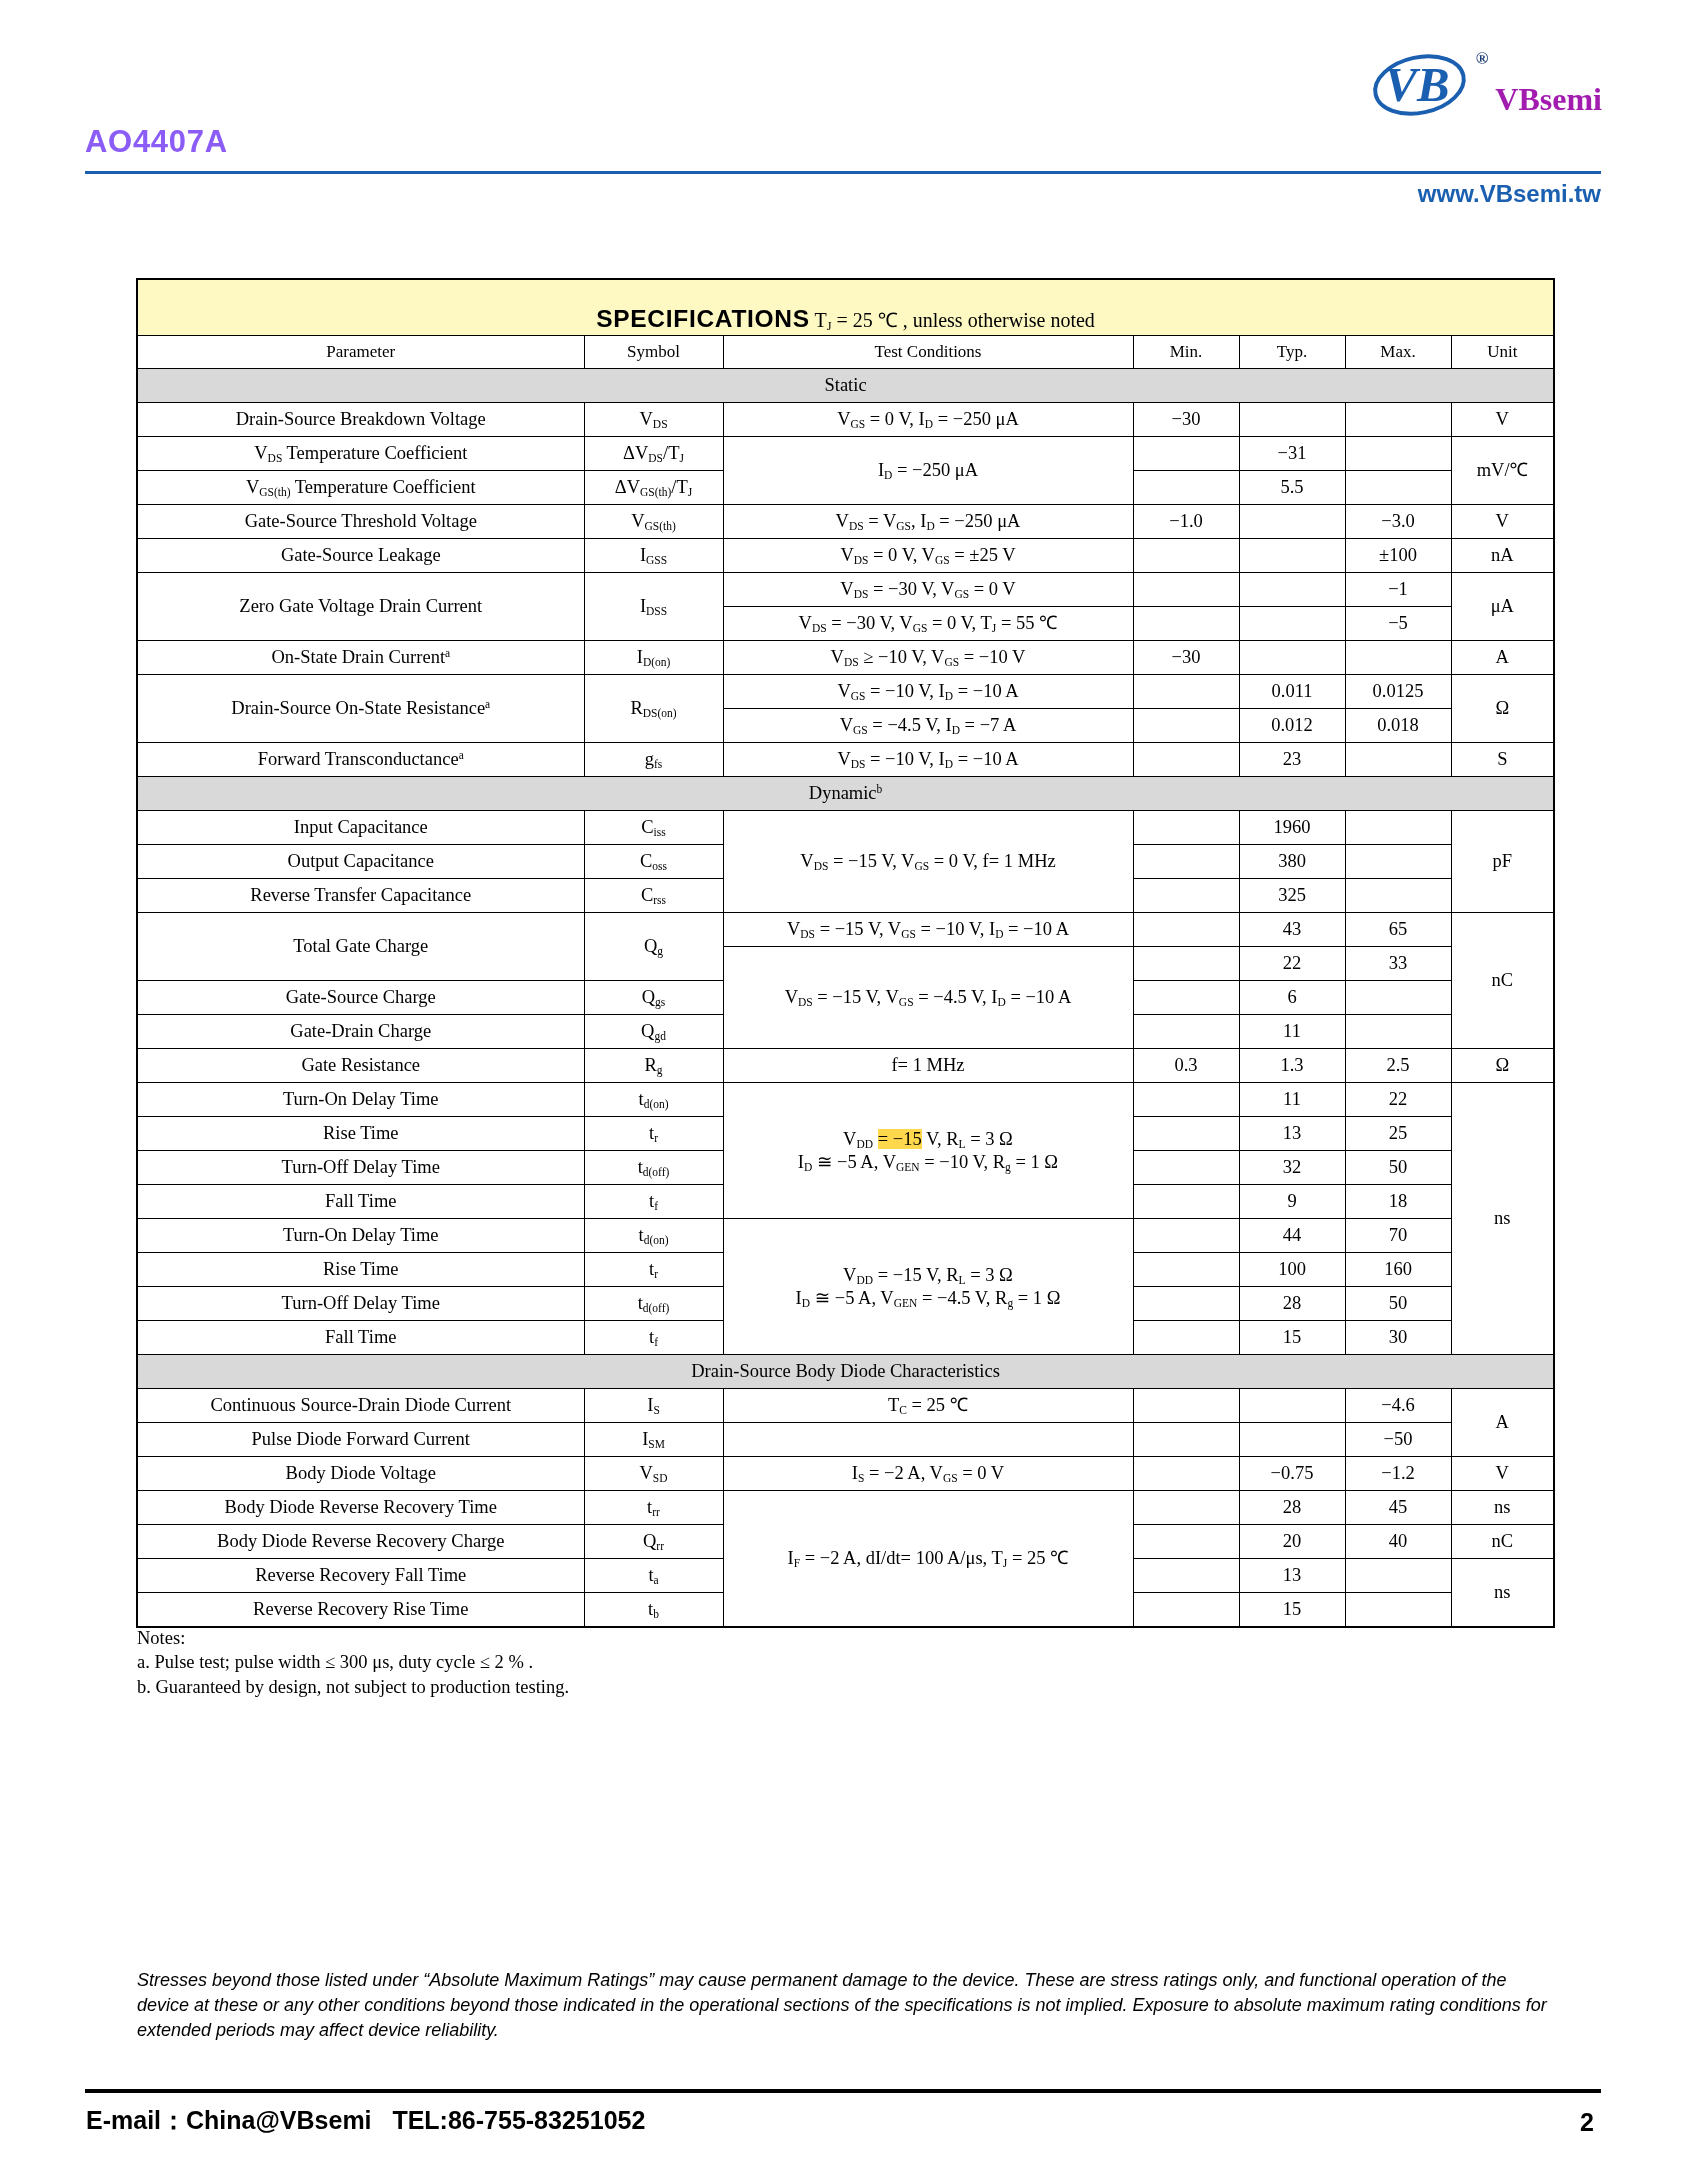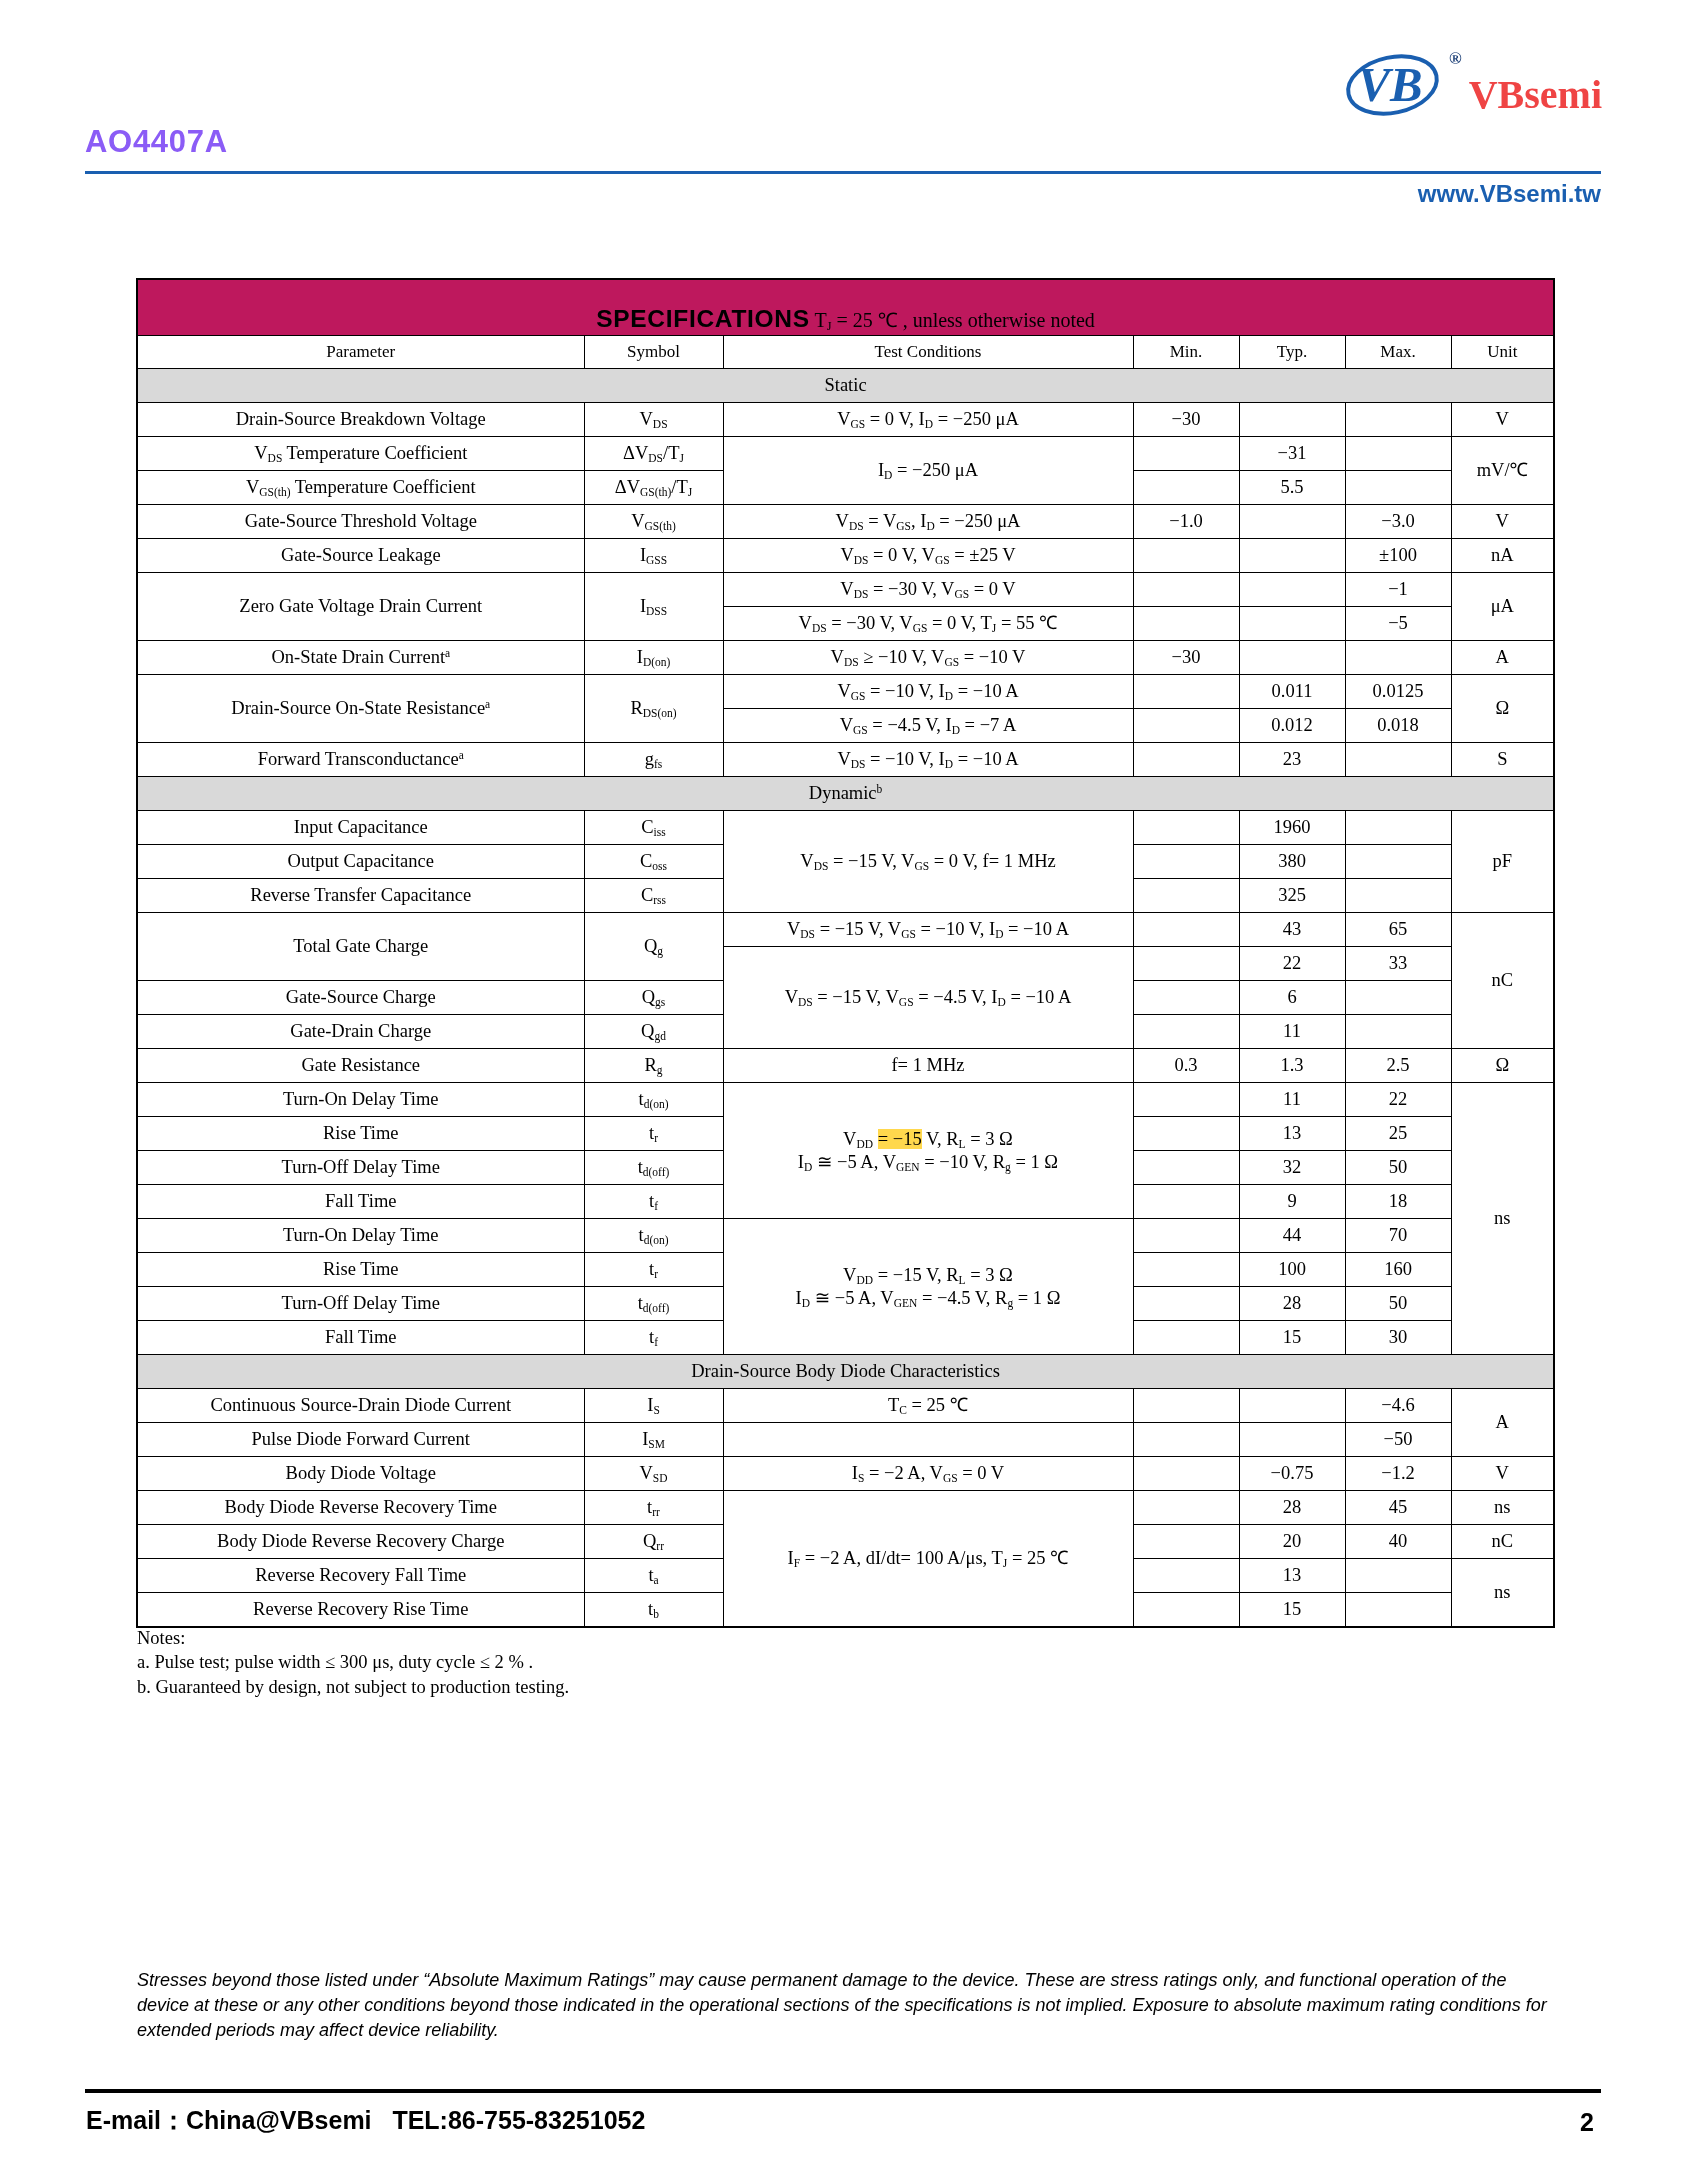--- a/index.html
+++ b/index.html
@@ -27,21 +27,21 @@
     display: flex; align-items: flex-end; gap: 7px;
   }
   .logo-mark { display: block; }
   .logo-reg {
     font-family: "Liberation Serif", serif;
     font-size: 17px; font-weight: bold; color: #163a73;
     align-self: flex-start; margin-top: 1.3px;
   }
   .logo-name {
     font-family: "Liberation Serif", serif;
-    font-weight: bold; font-size: 40px; color: #ef4444;
+    font-weight: bold; font-size: 32px; color: #a21caf;
     line-height: 1; padding-bottom: 6.6px;
   }
   .logo-site {
     position: absolute; top: 180px; right: 86px;
     font-family: "Liberation Sans", sans-serif;
     font-weight: bold; font-size: 24px; color: #1a5fb0;
   }
 
   
   .spec-table {
@@ -51,21 +51,21 @@
   }
   .spec-table th, .spec-table td {
     border: 1.3px solid #000;
     padding: 1.3px 5.3px;
     text-align: center; vertical-align: middle;
     line-height: 1.22;
     white-space: pre-line;
     overflow: hidden;
   }
   .title-cell {
-    background: #be185d; text-align: left;
+    background: #fef9c3; text-align: left;
     height: 42px; padding-left: 9.3px;
   }
   .title-bold {
     font-family: "Liberation Sans", sans-serif;
     font-weight: bold; font-size: 24.5px; letter-spacing: 0.7px;
   }
   .title-rest { font-size: 20px; }
   .col-header-row th { height: 33px; font-weight: normal; font-size: 17px; }
   .section-cell {
     background: #d9d9d9; text-align: left;

